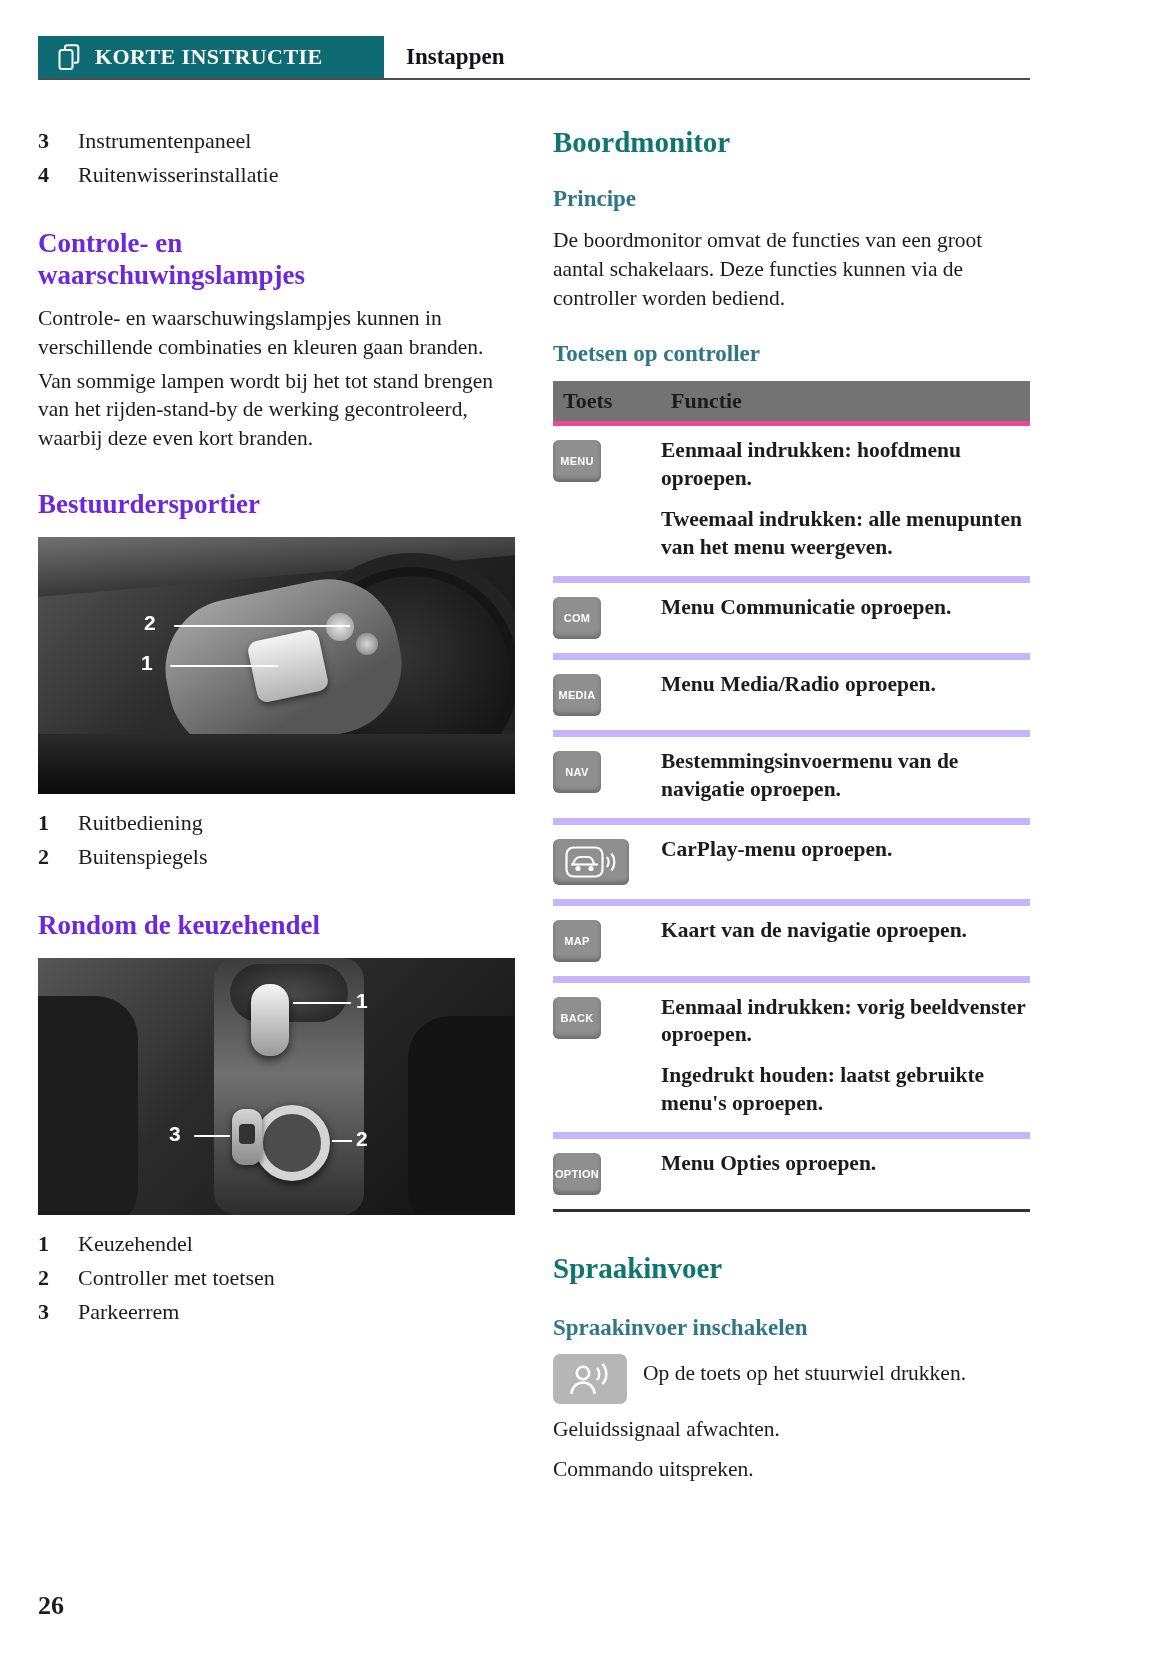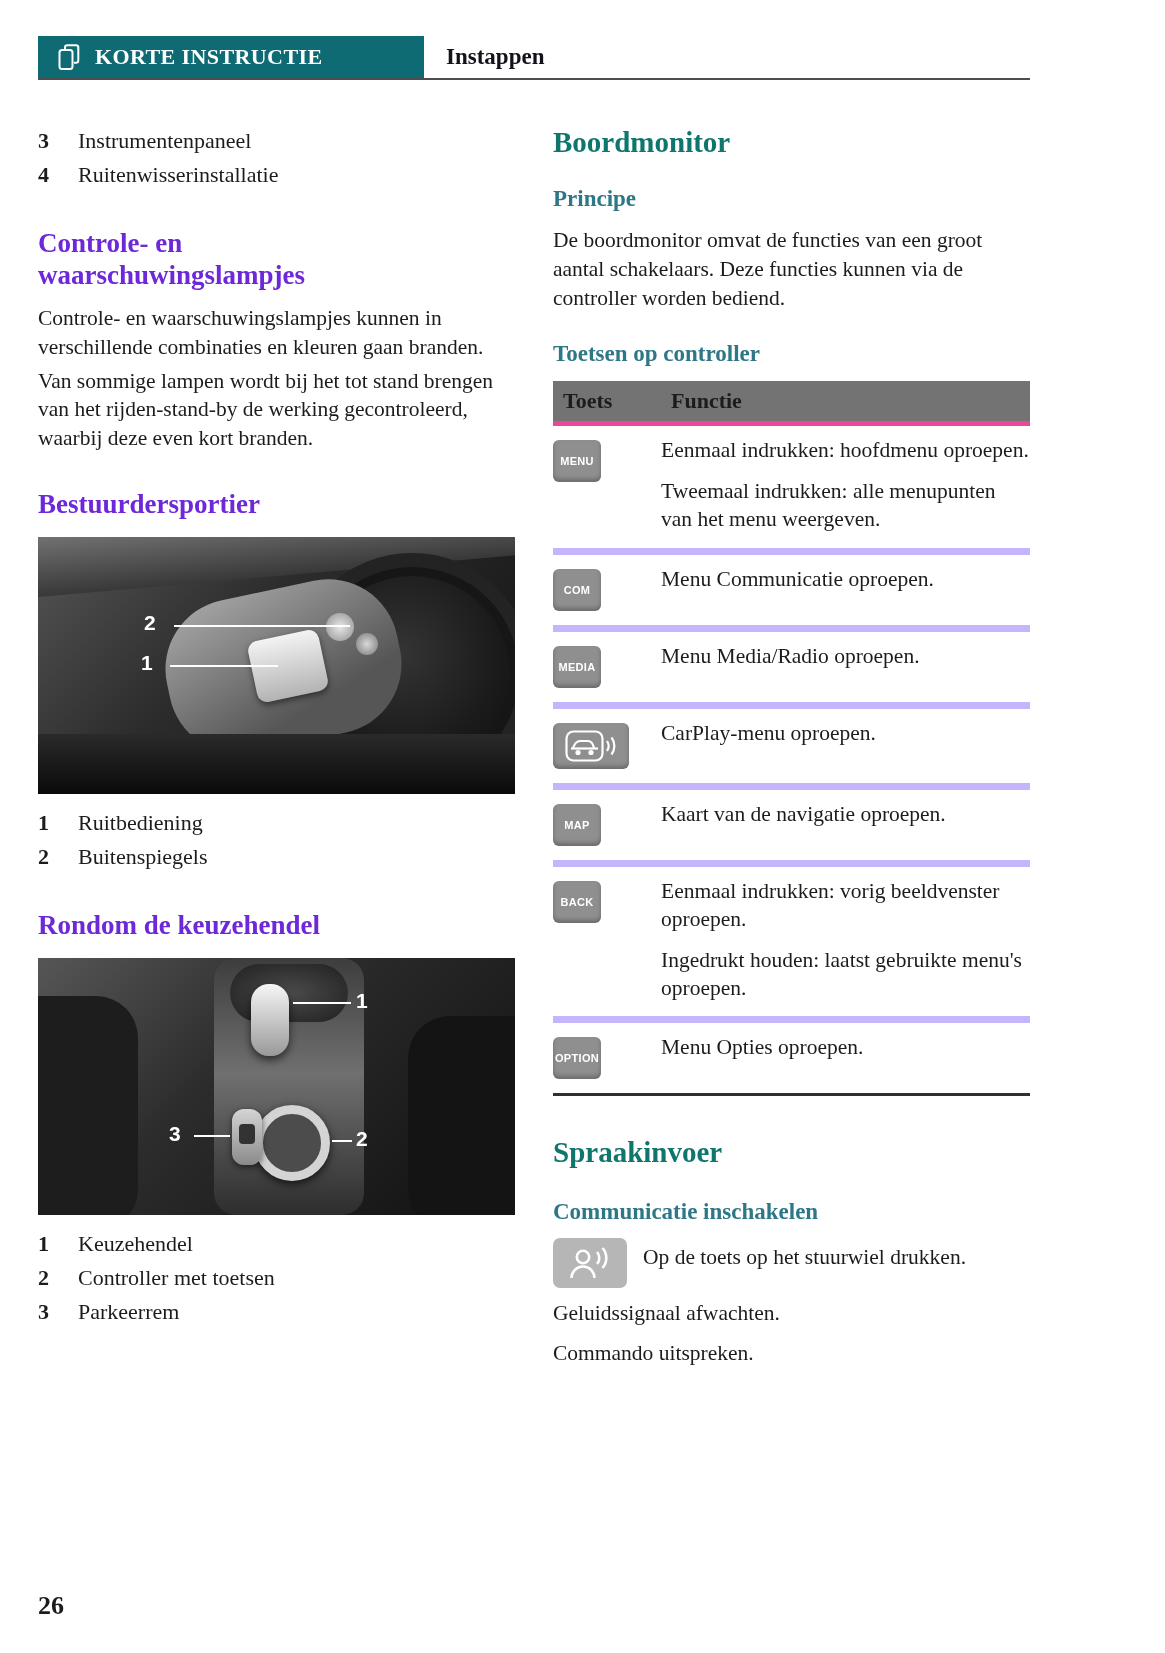--- a/index.html
+++ b/index.html
@@ -8,21 +8,21 @@
     width:1165px; height:1653px;
     font-family:"Liberation Serif", serif;
     color:#1c1c1c;
     position:relative;
     overflow:hidden;
   }
   .page { position:absolute; inset:0; padding:36px 135px 0 38px; }
 
   
   .header { position:relative; height:44px; border-bottom:2px solid #4d4d4d; display:flex; align-items:stretch; }
-  .badge { background:#0e6a73; color:#fff; display:flex; align-items:center; gap:15px; padding:0 20px; width:386px; }
+  .badge { background:#0e6a73; color:#fff; display:flex; align-items:center; gap:15px; padding:0 20px; width:346px; }
   .badge-label { font-weight:bold; font-size:22px; letter-spacing:.4px; }
   .header-title { font-weight:bold; font-size:23px; color:#12121c; margin-left:22px; align-self:center; }
 
   
   .columns { display:flex; gap:38px; margin-top:44px; }
   .col { width:477px; }
 
   
   p.body { font-size:21.5px; line-height:1.34; margin-bottom:5px; }
   .h1-teal { color:#0f766e; font-size:29px; line-height:1.15; font-weight:bold; margin:2px 0 26px; }
@@ -76,21 +76,21 @@
   .ct-head { display:grid; grid-template-columns:108px 1fr; background:#737373; padding:7px 10px;
              font-weight:bold; font-size:22px; border-bottom:5px solid #ec4899; }
   .ct-row { display:grid; grid-template-columns:108px 1fr; padding:11px 0 14px; border-bottom:7px solid #c4b5fd; align-items:start; }
   .ct-row:last-child { border-bottom:none; }
   .keycell { padding-top:3px; }
   .key { width:48px; height:42px; background:#8f8f8f; border-radius:6px; color:#fff;
          font-family:"Liberation Sans",sans-serif; font-weight:bold; font-size:11px; letter-spacing:.3px;
          display:flex; align-items:center; justify-content:center;
          box-shadow:inset 0 -3px 4px rgba(0,0,0,.25); }
   .key.wide { width:76px; height:46px; }
-  .fn p { font-size:21.5px; line-height:1.3; }
+  .fn p { font-size:21.5px; line-height:1.3;font-weight:bold; }
   .fn p + p { margin-top:13px; }
 
   
   .voice-p { font-size:21.5px; line-height:1.34; margin-top:4px; }
   .voice-icon { display:inline-flex; align-items:center; justify-content:center; width:74px; height:50px;
                 background:#b6b6b6; border-radius:7px; margin-right:16px; vertical-align:-16px; }
   p.step { font-size:21.5px; line-height:1.34; margin-top:11px; }
 
   .footer { position:absolute; left:38px; bottom:32px; font-size:26px; font-weight:bold; }
 </style>
@@ -230,20 +230,28 @@
 
         <div class="ct-row">
           <div class="keycell">
               <div class="key">MEDIA</div>
             </div>
           <div class="fn">
               <p>Menu Media/Radio oproepen.</p>
             </div>
         </div>
 
+        <div class="ct-row">
+          <div class="keycell">
+              <div class="key">NAV</div>
+            </div>
+          <div class="fn">
+              <p>Bestemmingsinvoermenu van de navigatie oproepen.</p>
+            </div>
+        </div>
 
         <div class="ct-row">
           <div class="keycell">
             <div class="key wide">
               <svg width="52" height="32" viewBox="0 0 52 32">
                 <rect x="1.5" y="1.5" width="36" height="29" rx="7" fill="none" stroke="#ffffff" stroke-width="2.2"></rect>
                 <path d="M8 18 q2.5-7 7-7 h8 q4.5 0 6 7" fill="none" stroke="#ffffff" stroke-width="2.2"></path>
                 <line x1="6" y1="18.5" x2="33" y2="18.5" stroke="#ffffff" stroke-width="2.2"></line>
                 <circle cx="13" cy="22.5" r="2.6" fill="#ffffff"></circle>
                 <circle cx="26" cy="22.5" r="2.6" fill="#ffffff"></circle>
@@ -281,21 +289,21 @@
               <div class="key">OPTION</div>
             </div>
           <div class="fn">
               <p>Menu Opties oproepen.</p>
             </div>
         </div>
       </div>
 
       <h1 class="h1-teal" style="margin-top:40px; margin-bottom:8px;">Spraakinvoer</h1>
 
-      <h3 class="h3-teal">Communicatie inschakelen</h3>
+      <h3 class="h3-teal">Spraakinvoer inschakelen</h3>
 
       <p class="voice-p">
         <span class="voice-icon">
           <svg width="46" height="34" viewBox="0 0 46 34">
             <circle cx="16" cy="11" r="6.2" fill="none" stroke="#ffffff" stroke-width="2.6"></circle>
             <path d="M4.5 32 a11.5 11.5 0 0 1 23 0" fill="none" stroke="#ffffff" stroke-width="2.6"></path>
             <path d="M30 6 a9 9 0 0 1 0 12" fill="none" stroke="#ffffff" stroke-width="2.6"></path>
             <path d="M35.5 2 a15 15 0 0 1 0 20" fill="none" stroke="#ffffff" stroke-width="2.6"></path>
           </svg>
         </span><span>Op de toets op het stuurwiel drukken.</span>

